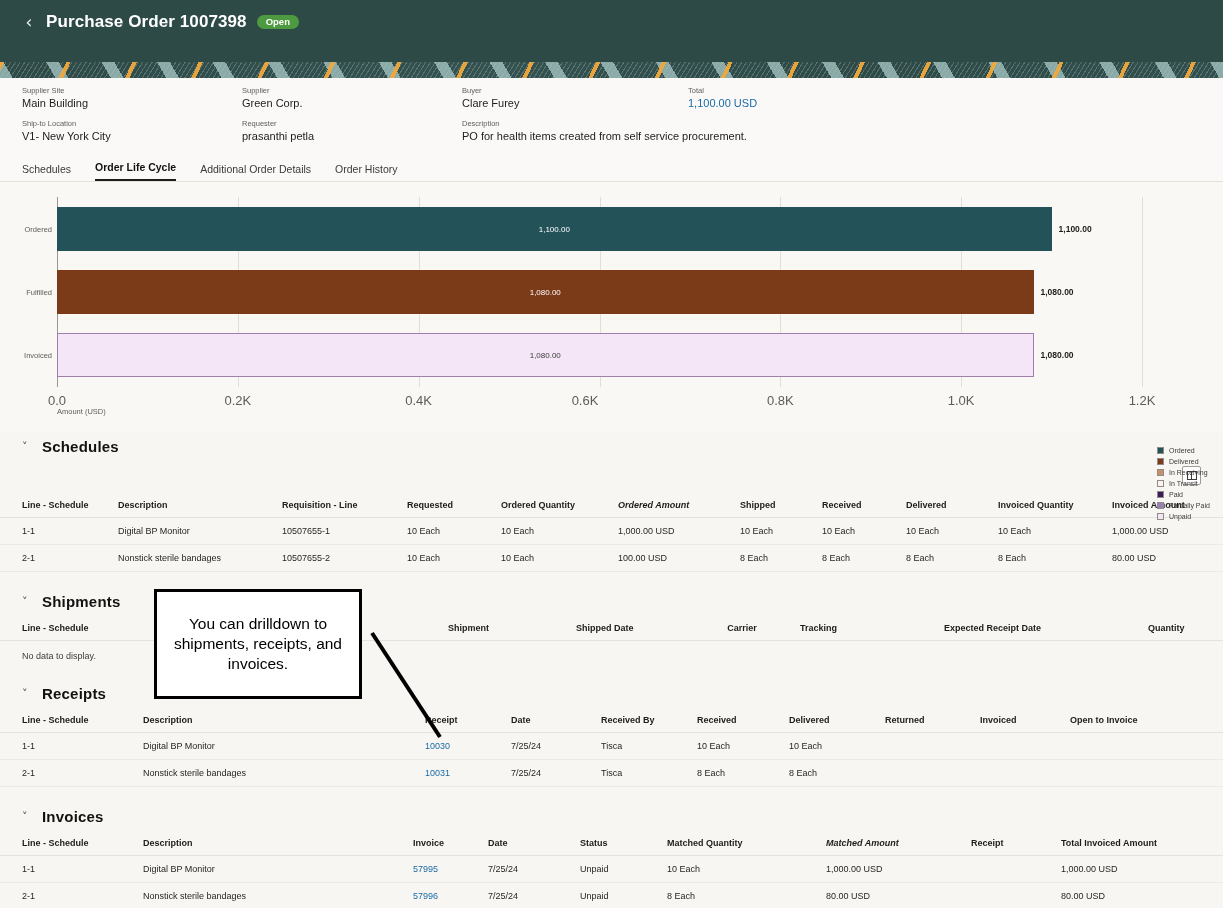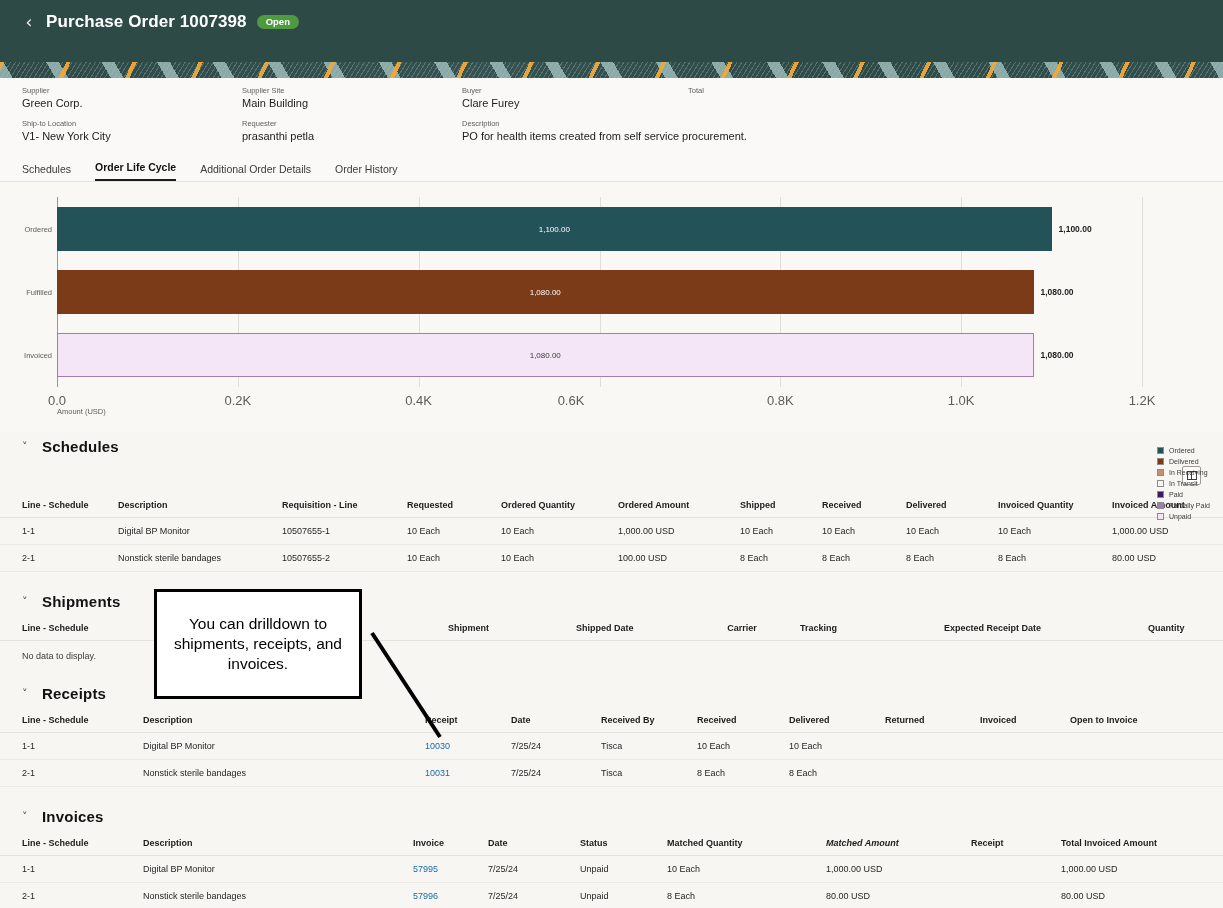--- a/index.html
+++ b/index.html
@@ -145,34 +145,35 @@
   <div class="po-title-row">
     <span class="back-chevron">‹</span>
     <span class="po-title">Purchase Order 1007398</span>
     <span class="status-badge">Open</span>
   </div>
 </div>
 <div class="banner-strip"></div>
 
 <div class="attrs">
   <div>
+    <div class="attr-label">Supplier Site</div>
+    <div class="attr-value">Main Building</div>
+  </div>
+  <div>
     <div class="attr-label">Supplier</div>
     <div class="attr-value">Green Corp.</div>
-  </div>
-  <div>
-    <div class="attr-label">Supplier Site</div>
-    <div class="attr-value">Main Building</div>
   </div>
   <div style="display:grid; grid-template-columns:226px 1fr;">
     <div>
       <div class="attr-label">Buyer</div>
       <div class="attr-value">Clare Furey</div>
     </div>
     <div>
       <div class="attr-label">Total</div>
+      <div class="attr-value link">1,100.00 USD</div>
     </div>
   </div>
 
   <div>
     <div class="attr-label">Ship-to Location</div>
     <div class="attr-value">V1- New York City</div>
   </div>
   <div>
     <div class="attr-label">Requester</div>
     <div class="attr-value">prasanthi petla</div>
@@ -192,21 +193,21 @@
 
 <div class="chart-wrap">
   <div class="chart-plot" id="plot">
       <div class="gridline axis" style="left: 0px;"></div>
       <div class="xtick" style="left: 0px;">0.0</div>
       <div class="gridline" style="left: 180.833px;"></div>
       <div class="xtick" style="left: 180.833px;">0.2K</div>
       <div class="gridline" style="left: 361.667px;"></div>
       <div class="xtick" style="left: 361.667px;">0.4K</div>
       <div class="gridline" style="left: 542.5px;"></div>
-      <div class="xtick" style="left: 514px;">0.6K</div>
+      <div class="xtick" style="left: 528px;">0.6K</div>
       <div class="gridline" style="left: 723.333px;"></div>
       <div class="xtick" style="left: 723.333px;">0.8K</div>
       <div class="gridline" style="left: 904.167px;"></div>
       <div class="xtick" style="left: 904.167px;">1.0K</div>
       <div class="gridline" style="left: 1085px;"></div>
       <div class="xtick" style="left: 1085px;">1.2K</div>
       <div class="bar-row" style="top: 9.66667px; width: 1085px;">
         <div class="bar" style="width: 994.583px; background: rgb(36, 82, 89); border: 1px solid rgb(36, 82, 89);">
           <div class="bar-inner-label">1,100.00</div>
         </div>
@@ -273,21 +274,21 @@
   </div>
 </div>
 <table class="grid" id="tbl-schedules" style="margin-top:9px;">
     <thead>
       <tr>
         <th style="width: 112px;">Line - Schedule</th>
         <th style="width: 164px;">Description</th>
         <th style="width: 125px;">Requisition - Line</th>
         <th style="width: 94px;">Requested</th>
         <th style="width: 117px;">Ordered Quantity</th>
-        <th style="width: 122px;">Ordered Amount</th>
+        <th style="width: 122px; font-style: italic;">Ordered Amount</th>
         <th style="width: 82px;">Shipped</th>
         <th style="width: 84px;">Received</th>
         <th style="width: 92px;">Delivered</th>
         <th style="width: 114px;">Invoiced Quantity</th>
         <th style="width: auto;">Invoiced Amount</th>
       </tr>
     </thead>
     <tbody>
       <tr>
         <td>1-1</td>

